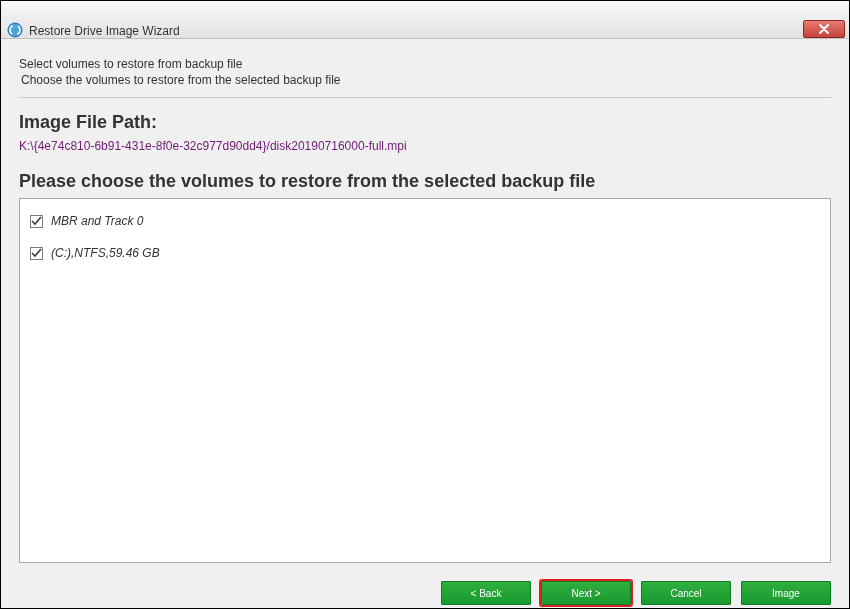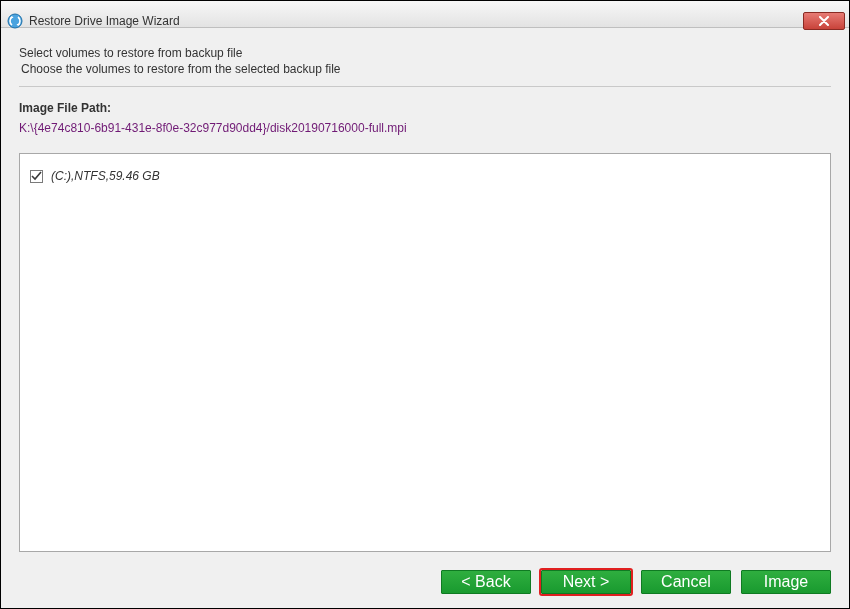--- a/index.html
+++ b/index.html
@@ -10,25 +10,25 @@
     font-size: 12px;
     color: #333;
     background: #fff;
     width: 850px;
     height: 609px;
     overflow: hidden;
     border: 1px solid #000;
   }
   
   .titlebar {
-    height: 27px;
+    height: 38px;
     background: linear-gradient(to bottom, #f7f7f7, #e3e3e3);
     border-bottom: 1px solid #bfbfbf;
     display: flex;
-    align-items: center;
+    align-items: flex-end;
     padding: 14px 4px 0 6px;
   }
   .titlebar .icon {
     width: 16px;
     height: 16px;
     margin-right: 6px;
     display: flex;
     align-items: center;
     justify-content: center;
   }
@@ -70,21 +70,21 @@
     margin: 0 0 10px 2px;
   }
   .hr {
     border: none;
     border-top: 1px solid #c9c9c9;
     margin: 0 0 14px 0;
   }
 
   .section-label {
     font-weight: bold;
-    font-size: 12px;
+    font-size: 18px;
     color: #333;
     margin-bottom: 6px;
   }
   .path-value {
     font-size: 12px;
     color: #701a75;
     margin-bottom: 18px;
   }
 
   .volumes-box {
@@ -123,21 +123,21 @@
     justify-content: flex-end;
     gap: 10px;
     padding-top: 18px;
   }
   .btn {
     min-width: 90px;
     height: 24px;
     background: linear-gradient(to bottom, #2fae3f, #199a2f);
     border: 1px solid #0f7a22;
     color: #fff;
-    font-size: 16px;
+    font-size: 10px;
     display: flex;
     align-items: center;
     justify-content: center;
     cursor: pointer;
     border-radius: 1px;
   }
   .btn.highlight {
     outline: 2px solid #e02020;
     outline-offset: 0;
   }
@@ -165,22 +165,31 @@
 
 <div class="client">
 
   <div class="intro-title">Select volumes to restore from backup file</div>
   <div class="intro-sub">Choose the volumes to restore from the selected backup file</div>
   <hr class="hr">
 
   <div class="section-label">Image File Path:</div>
   <div class="path-value">K:\{4e74c810-6b91-431e-8f0e-32c977d90dd4}/disk20190716000-full.mpi</div>
 
+  <div class="section-label">Please choose the volumes to restore from the selected backup file</div>
 
   <div class="volumes-box">
+    <div class="volume-row">
+      <span class="chk">
+        <svg width="11" height="11" viewBox="0 0 11 11">
+            <path d="M1 5 L4 8 L10 1" fill="none" stroke="#3a3a3a" stroke-width="1.6"></path>
+          </svg>
+      </span>
+      <span class="vol-label">MBR and Track 0</span>
+    </div>
     <div class="volume-row">
       <span class="chk">
         <svg width="11" height="11" viewBox="0 0 11 11">
             <path d="M1 5 L4 8 L10 1" fill="none" stroke="#3a3a3a" stroke-width="1.6"></path>
           </svg>
       </span>
       <span class="vol-label">(C:),NTFS,59.46 GB</span>
     </div>
   </div>
 

